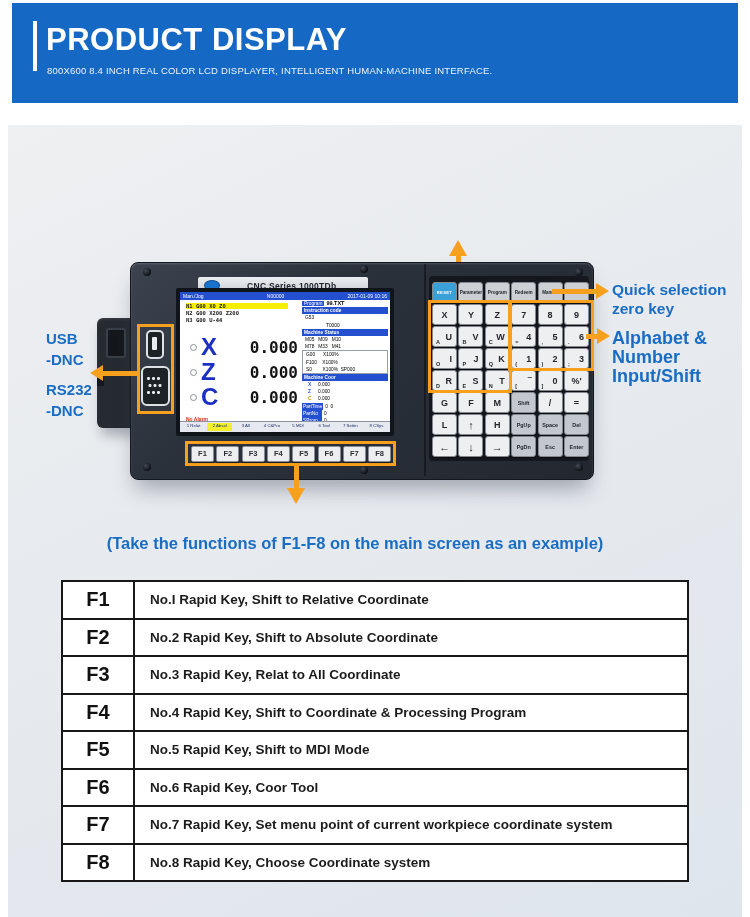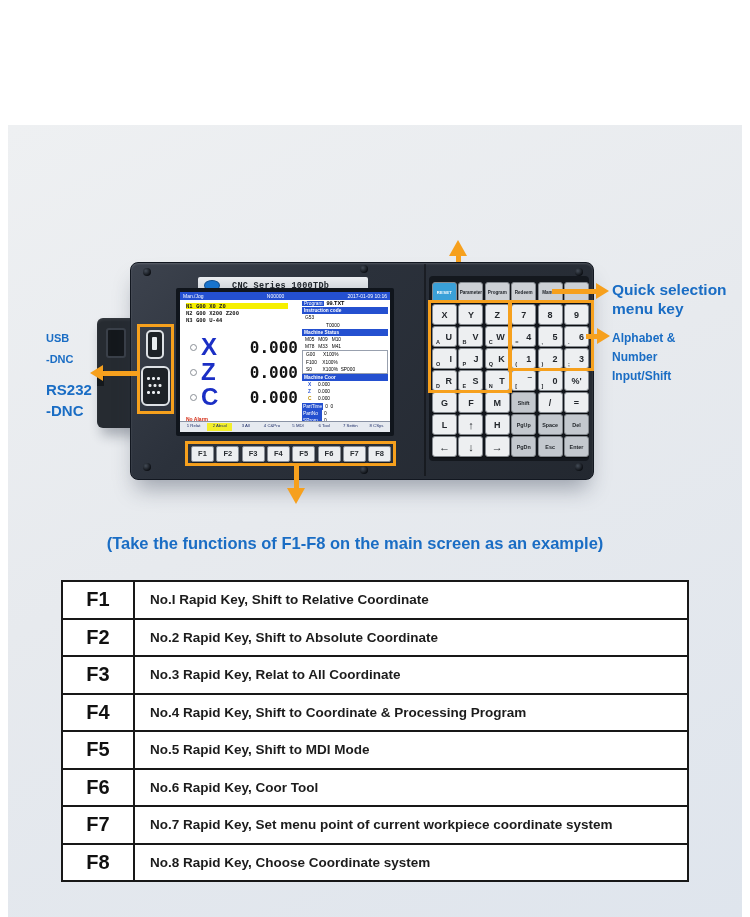--- a/index.html
+++ b/index.html
@@ -9,24 +9,24 @@
   #banner{position:absolute;left:12px;top:3px;width:726px;height:100px;background:#1568c4;}
   #accent{position:absolute;left:21px;top:18px;width:4px;height:50px;background:#ffffff;}
   #title{position:absolute;left:34px;top:19px;font-size:31px;font-weight:bold;color:#fff;letter-spacing:.5px;}
   #subtitle{position:absolute;left:35px;top:62px;font-size:9.5px;color:#eef4fb;letter-spacing:.2px;}
   
   #content{position:absolute;left:8px;top:125px;width:734px;height:792px;
            background:linear-gradient(155deg,#eef0f2 0%,#e7eaee 45%,#dfe5ed 100%);}
   
   .bluelab{position:absolute;color:#1a6dc4;font-weight:bold;}
   #ann-alpha{left:308px;top:216px;width:300px;text-align:center;font-size:17px;}
-  #lab-usb{left:46px;top:328px;font-size:11px;line-height:21px;}
+  #lab-usb{left:46px;top:328px;font-size:15px;line-height:21px;}
   #lab-rs232{left:46px;top:379px;font-size:15px;line-height:21px;}
   #lab-quick{left:612px;top:280px;font-size:15.5px;line-height:19px;}
-  #lab-alnum{left:612px;top:329px;font-size:12px;line-height:19px;}
+  #lab-alnum{left:612px;top:329px;font-size:18px;line-height:19px;}
   #fkey-title{left:100px;top:506px;width:400px;text-align:center;font-size:17.5px;}
   #fkey-sub{left:30px;top:534px;width:650px;text-align:center;font-size:16.5px;}
   
   .oline{position:absolute;background:#f6a01d;}
   .tri{position:absolute;width:0;height:0;}
   .tri-up{border-left:9px solid transparent;border-right:9px solid transparent;border-bottom:16px solid #f6a01d;}
   .tri-down{border-left:9px solid transparent;border-right:9px solid transparent;border-top:16px solid #f6a01d;}
   .tri-left{border-top:8px solid transparent;border-bottom:8px solid transparent;border-right:13px solid #f6a01d;}
   .tri-right{border-top:8px solid transparent;border-bottom:8px solid transparent;border-left:13px solid #f6a01d;}
   .obox{position:absolute;border:3px solid #f6a01d;z-index:6;}
@@ -42,21 +42,21 @@
   #panel{position:absolute;left:130px;top:262px;width:462px;height:216px;border-radius:8px;
          background:linear-gradient(135deg,#3d434e 0%,#2b313b 35%,#232830 100%);
          border:1px solid #121720;box-shadow:0 14px 22px -6px rgba(40,50,70,.4), inset 0 1px 2px rgba(255,255,255,.18);}
   #seam{position:absolute;left:424px;top:264px;width:2px;height:212px;background:rgba(0,0,0,.38);}
   .screw{position:absolute;width:8px;height:8px;border-radius:50%;
          background:radial-gradient(circle at 35% 35%,#434b56,#0d1015 70%);}
   
   #plate{position:absolute;left:198px;top:277px;width:170px;height:17px;border-radius:2px;
          background:linear-gradient(#eceef1,#c7ccd2);display:flex;align-items:center;}
   #logo{width:14px;height:9px;border-radius:50%;background:#1873cc;border:1px solid #0f4e8f;margin-left:6px;}
-  #model{margin-left:12px;font-size:8.5px;font-weight:bold;color:#20262c;letter-spacing:.3px;font-family:Liberation Mono, monospace;}
+  #model{margin-left:27px;font-size:8.5px;font-weight:bold;color:#20262c;letter-spacing:.3px;}
   
   #lcd-frame{position:absolute;left:176px;top:288px;width:218px;height:148px;background:#10151c;border-radius:2px;}
   #lcd{position:absolute;left:180px;top:292px;width:210px;height:140px;background:#ffffff;overflow:hidden;}
   #lcd-status{position:absolute;left:0;top:0;right:0;height:8px;background:#2450d0;color:#fff;
               font-size:5px;line-height:8px;display:flex;justify-content:space-between;padding:0 3px;}
   #plines{position:absolute;left:6px;top:11px;}
   .pline{height:7px;font:bold 5.5px "DejaVu Sans Mono",monospace;color:#222;white-space:pre;}
   .pline .hl{display:inline-block;min-width:102px;background:#f6f000;}
   #axes{position:absolute;left:8px;top:42px;width:110px;}
   .axrow{position:relative;height:25px;}
@@ -109,20 +109,25 @@
   #ftable{position:absolute;left:61px;top:580px;width:628px;border-collapse:collapse;background:#fff;}
   #ftable td{border:2px solid #181818;height:33.5px;}
   #ftable td.tk{width:68px;text-align:center;font-size:20px;font-weight:bold;color:#111;}
   #ftable td.tdc{padding-left:15px;font-size:13.5px;font-weight:bold;color:#1c1c1c;}
 </style>
 </head>
 <body>
 
 <div id="page">
 
+  <div id="banner">
+    <div id="accent"></div>
+    <div id="title">PRODUCT DISPLAY</div>
+    <div id="subtitle">800X600 8.4 INCH REAL COLOR LCD DISPLAYER, INTELLIGENT HUMAN-MACHINE INTERFACE.</div>
+  </div>
 
   <div id="content"></div>
 
   <div style="position:absolute;left:449px;top:240px;width:19px;height:64px;">
     <div class="tri tri-up" style="left:0;top:0;"></div>
     <div class="oline" style="left:7px;top:15px;width:5px;height:48px;"></div>
   </div>
 
   <div id="flap">
     <div id="flap-slot"></div>
@@ -390,21 +395,21 @@
   <div style="position:absolute;left:552px;top:283px;width:60px;height:16px;z-index:7;">
     <div class="oline" style="left:0;top:6px;width:45px;height:5px;"></div>
     <div class="tri tri-right" style="left:44px;top:0;"></div>
   </div>
   <div style="position:absolute;left:586px;top:328px;width:26px;height:16px;z-index:7;">
     <div class="oline" style="left:0;top:6px;width:12px;height:5px;"></div>
     <div class="tri tri-right" style="left:11px;top:0;"></div>
   </div>
   <div id="lab-quick" class="bluelab">
     <div>Quick selection</div>
-    <div>menu key</div>
+    <div>zero key</div>
   </div>
   <div id="lab-alnum" class="bluelab">
     <div>Alphabet &amp;</div>
     <div>Number</div>
     <div>Input/Shift</div>
   </div>
 
   <div id="box-ports" class="obox"></div>
   <div id="usb"></div>
   <div id="db9">

